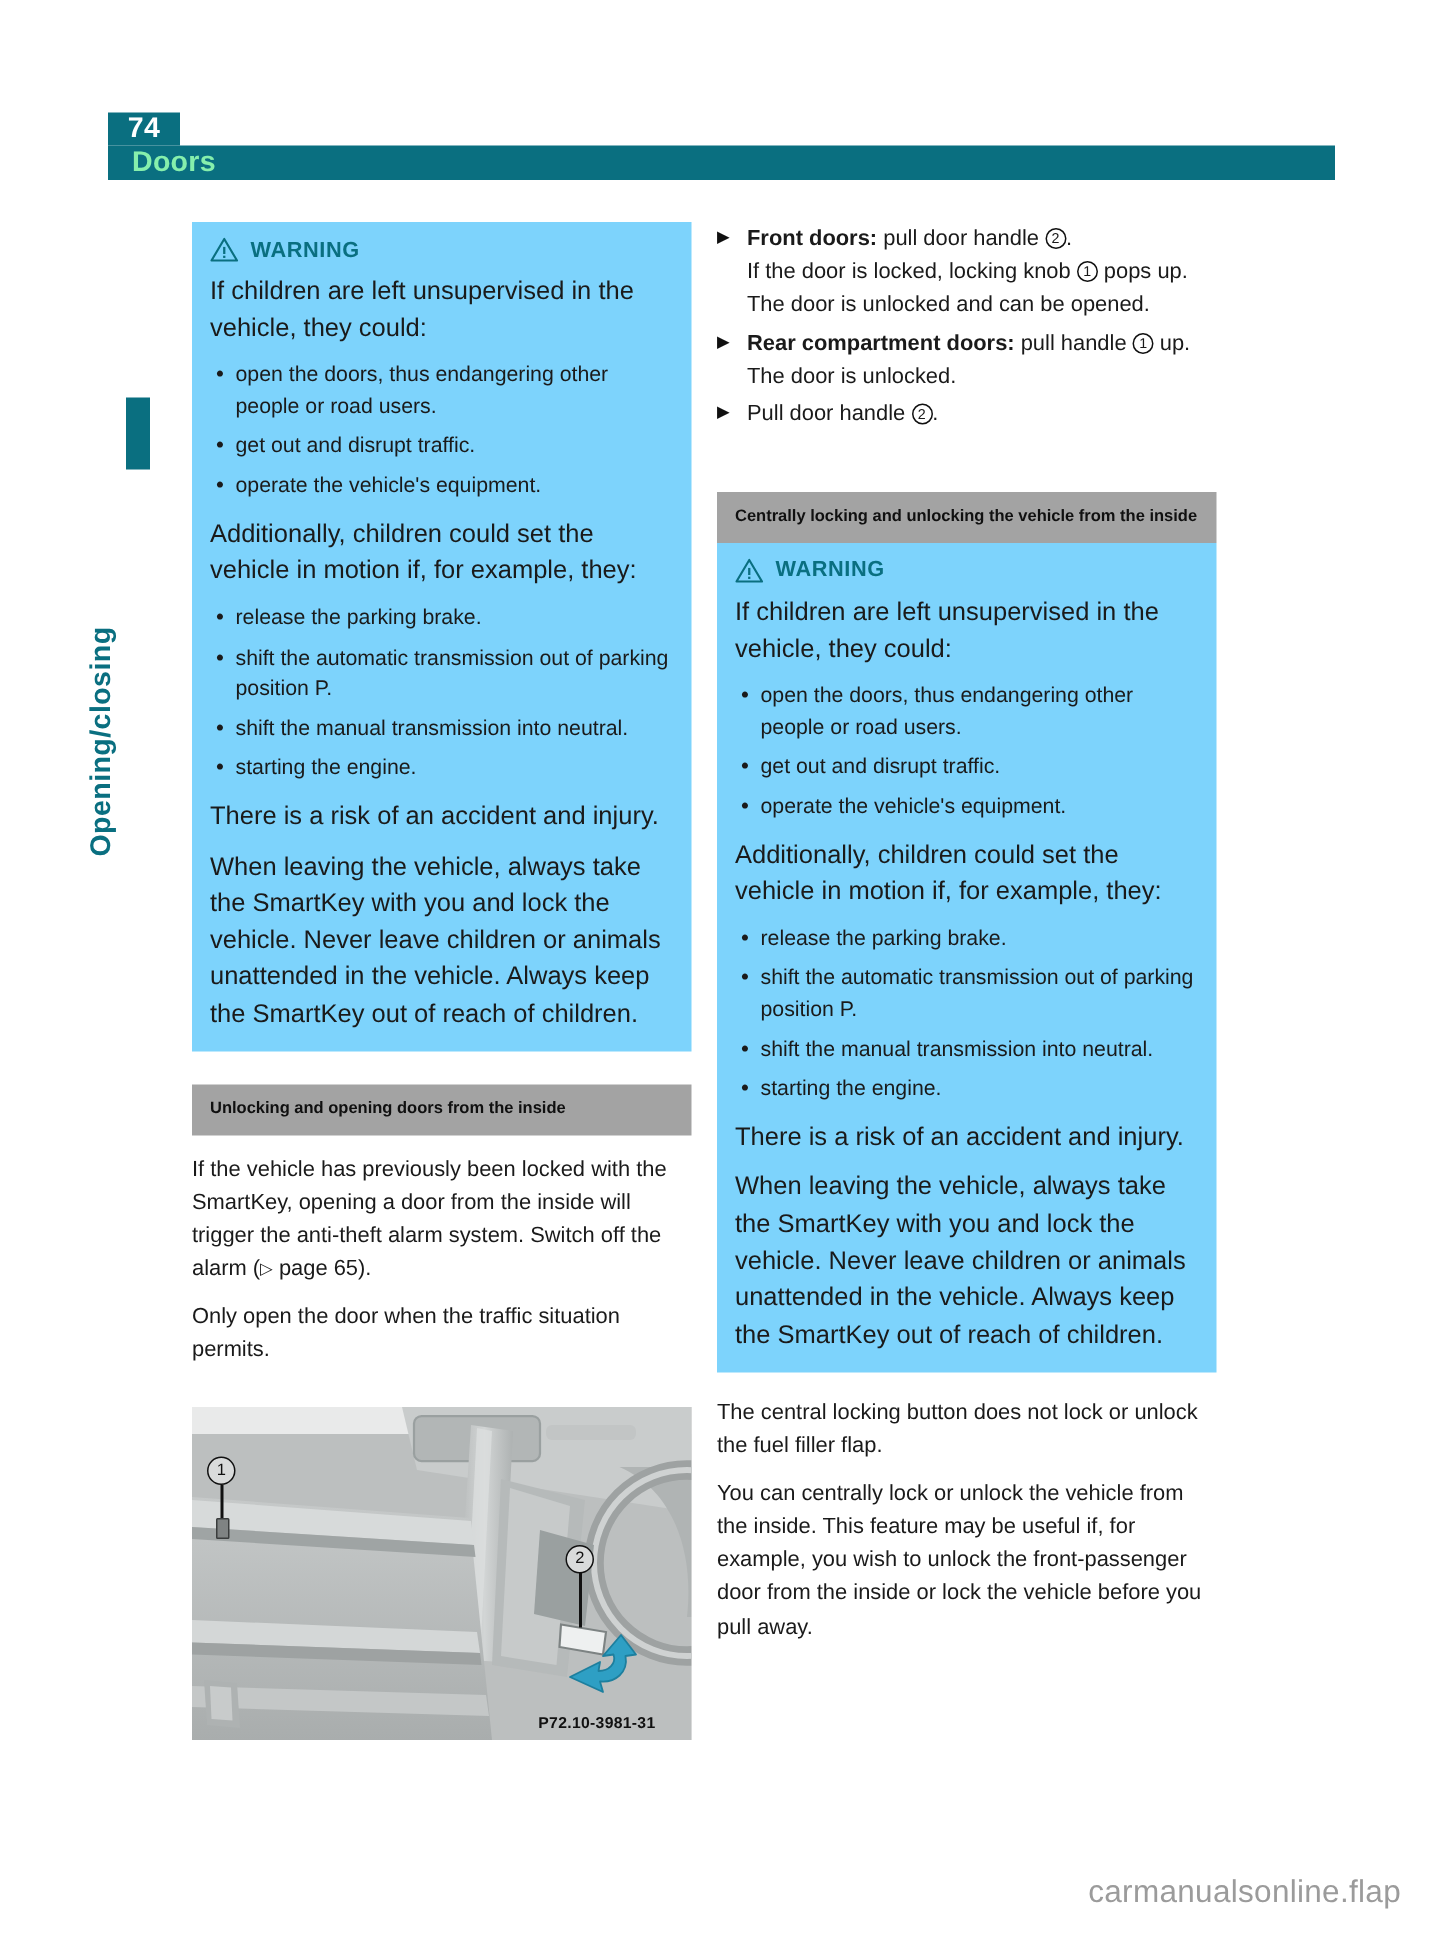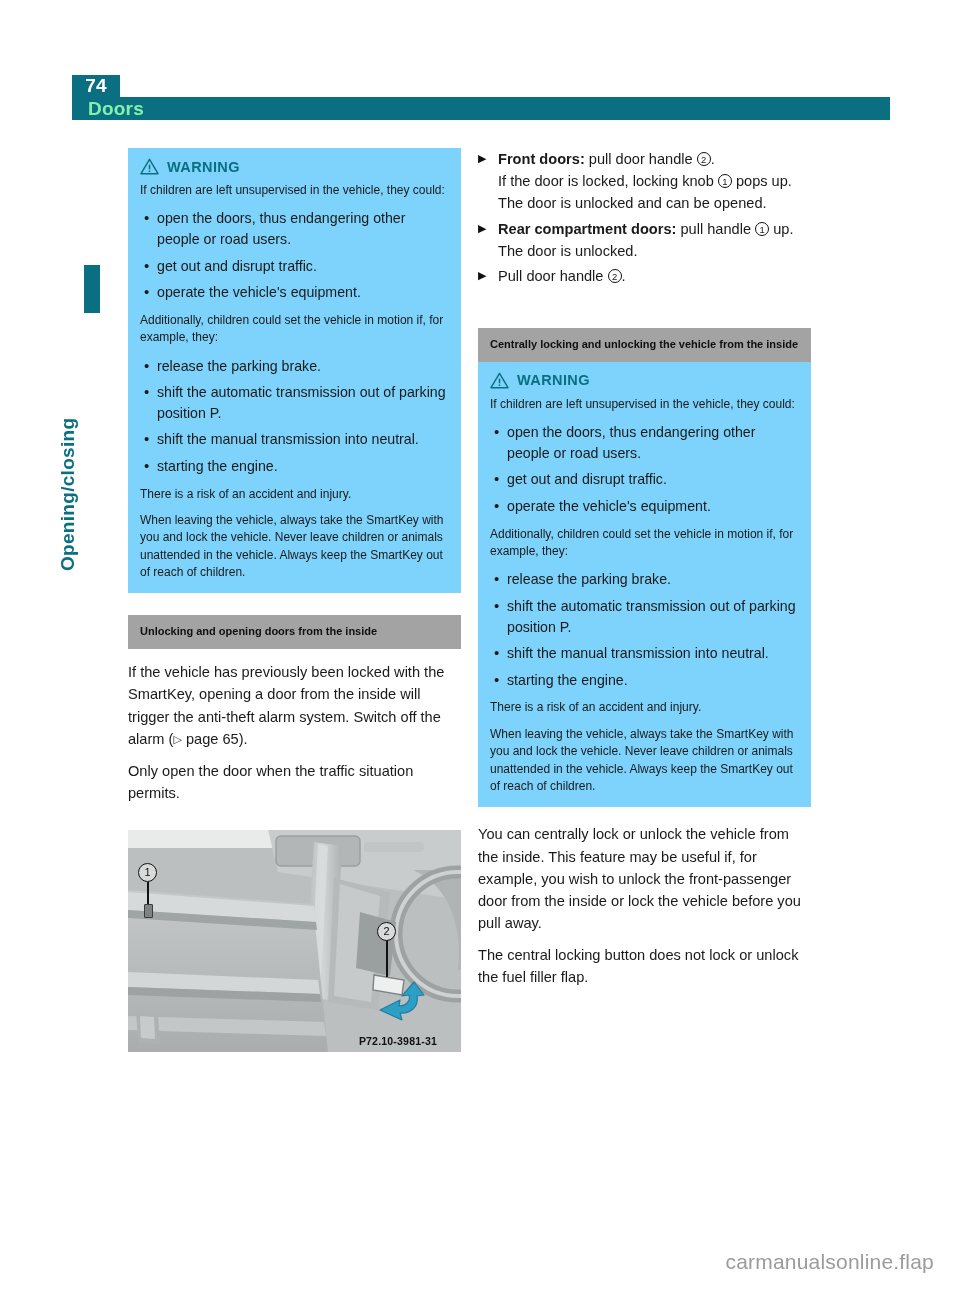--- a/index.html
+++ b/index.html
@@ -106,21 +106,21 @@
     flex: none;
   }
   .warning-title {
     color: #0a6f80;
     font-weight: bold;
     font-size: 14.5px;
     letter-spacing: 0.4px;
   }
   .warning-box p {
     margin: 0 0 9px 0;
-    font-size: 12px;
+    font-size: 17px;
     line-height: 1.45;
   }
   .warning-box p:last-child { margin-bottom: 0; }
 
   ul.dot-list {
     list-style: none;
     margin: 0 0 9px 0;
     padding: 0;
   }
   ul.dot-list li {
@@ -422,17 +422,17 @@
       <li>shift the automatic transmission out of parking position P.</li>
       <li>shift the manual transmission into neutral.</li>
       <li>starting the engine.</li>
     </ul>
     <p>There is a risk of an accident and injury.</p>
     <p>When leaving the vehicle, always take the SmartKey with you and lock the vehicle. Never leave children or animals unattended in the vehicle. Always keep the SmartKey out of reach of children.</p>
   </div>
 
   <div class="spacer-16"></div>
 
+  <p class="body-p">The central locking button does not lock or unlock the fuel filler flap.</p>
   <p class="body-p">You can centrally lock or unlock the vehicle from the inside. This feature may be useful if, for example, you wish to unlock the front-passenger door from the inside or lock the vehicle before you pull away.</p>
-  <p class="body-p">The central locking button does not lock or unlock the fuel filler flap.</p>
 </div>
 
 <div class="watermark">carmanualsonline.flap</div>
 
 </body></html>

